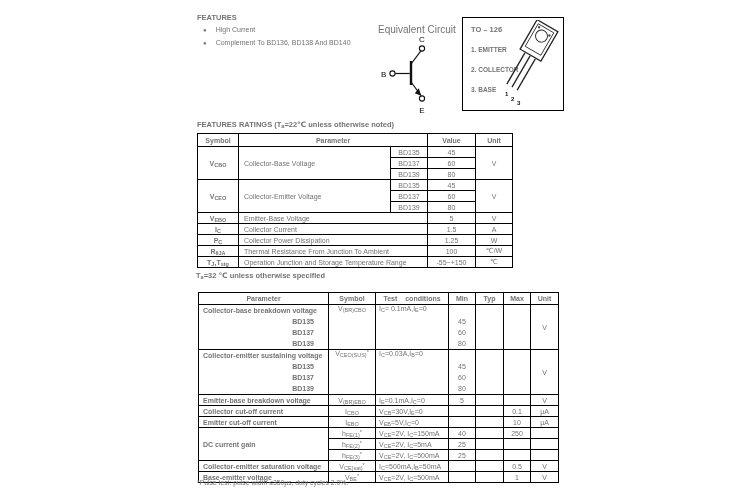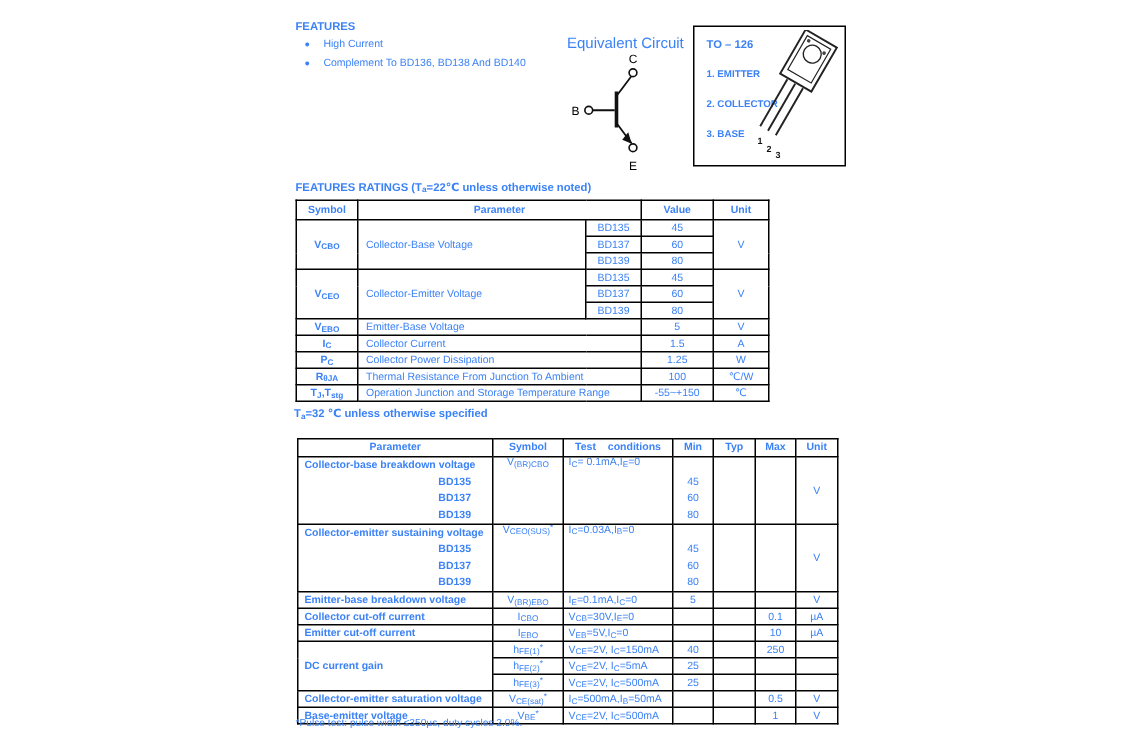--- a/index.html
+++ b/index.html
@@ -1,17 +1,17 @@
 <!DOCTYPE html>
 <html><head>
 <meta charset="utf-8">
 <style>
   html,body{margin:0;padding:0;background:#fff;}
   #page{position:relative;width:750px;height:500px;background:#fff;overflow:hidden;
-        font-family:"Liberation Sans","DejaVu Sans",sans-serif;color:#3b82f6;}
+        font-family:"Liberation Sans","DejaVu Sans",sans-serif;color:#737373;}
   .abs{position:absolute;}
   sub{font-size:5.5px;vertical-align:-1px;line-height:0;}
   sup{font-size:5.5px;vertical-align:2px;line-height:0;}
 
   
   #features{left:197px;top:13px;font-size:7px;}
   #features .title{font-size:7.5px;font-weight:bold;margin-bottom:4px;}
   #features .item{display:flex;align-items:center;margin:0 0 6px 6px;}
   #features .dot{font-size:6px;margin-right:9px;}
 

